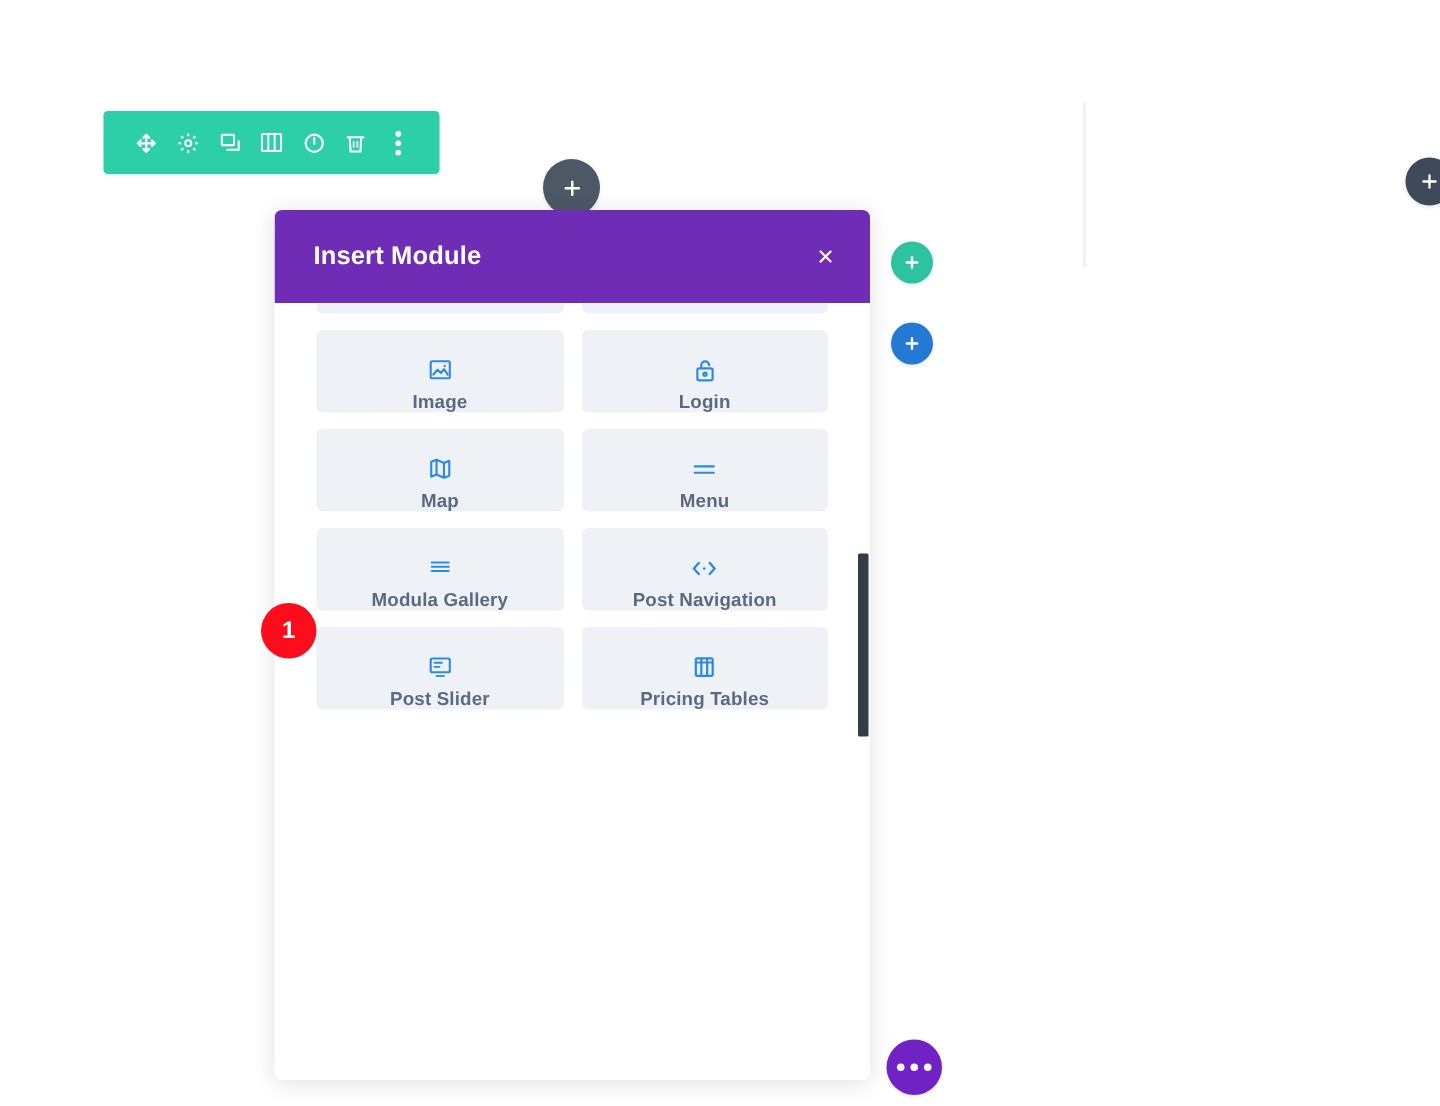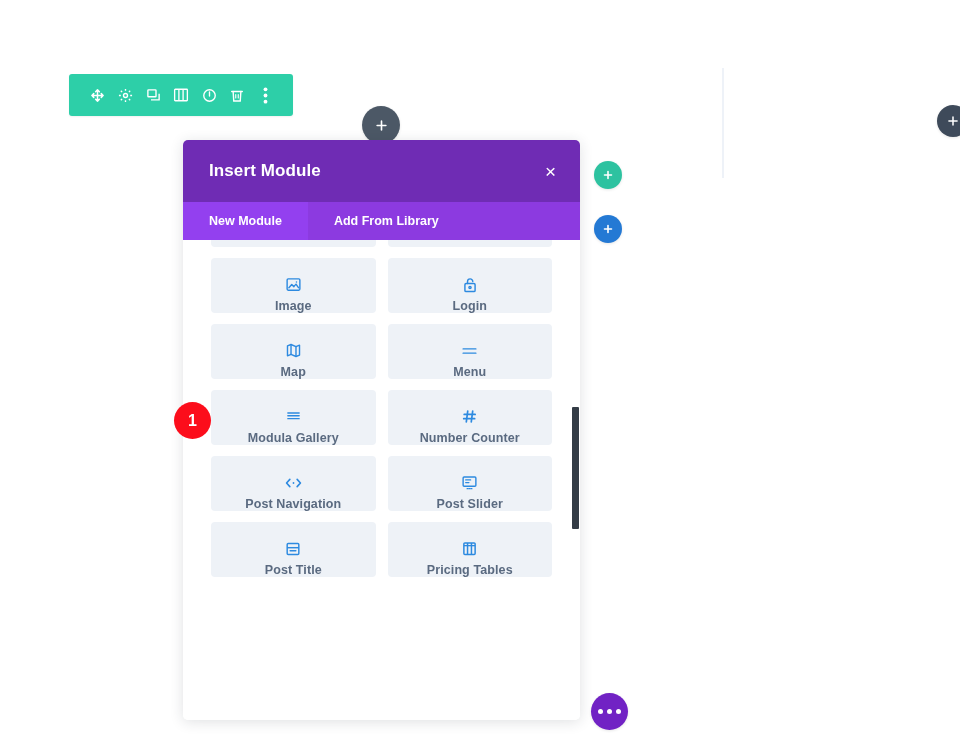--- a/index.html
+++ b/index.html
@@ -321,24 +321,20 @@
   </svg>
 </div>
 
 <div class="insert-modal">
 
   <div class="modal-header">
     <div class="modal-title">Insert Module</div>
     <div class="modal-close">×</div>
   </div>
 
-  <div class="modal-tabs">
-    <div class="modal-tab active">New Module</div>
-    <div class="modal-tab">Add From Library</div>
-  </div>
 
   <div class="modal-body">
     <div class="module-grid">
 
       <div class="module-card">
         <span class="mc-icon"></span>
         <span class="mc-label"></span>
       </div>
       <div class="module-card">
         <span class="mc-icon"></span>
@@ -388,28 +384,20 @@
 
       <div class="module-card">
         <span class="mc-icon">
           <svg width="17" height="13" viewBox="0 0 24 18" stroke="currentColor" stroke-width="1.9" stroke-linecap="round">
             <path d="M4 4h16M4 8h16M4 12h16"></path>
           </svg>
         </span>
         <span class="mc-label">Modula Gallery</span>
       </div>
 
-      <div class="module-card">
-        <span class="mc-icon">
-          <svg width="17" height="17" viewBox="0 0 24 24" stroke="currentColor" stroke-width="2.4" stroke-linecap="round">
-            <path d="M9.5 4.5L7.5 19.5M16.5 4.5l-2 15M4.5 9h15.5M3.8 15h15.5"></path>
-          </svg>
-        </span>
-        <span class="mc-label">Number Counter</span>
-      </div>
 
 
 
       <div class="module-card">
         <span class="mc-icon">
           <svg width="19" height="14" viewBox="0 0 26 18" fill="none" stroke="currentColor" stroke-width="2.2" stroke-linecap="round" stroke-linejoin="round">
             <path d="M8 4L3.5 9 8 14"></path>
             <path d="M18 4l4.5 5-4.5 5"></path>
             <circle cx="13" cy="9" r="1.2" fill="currentColor" stroke="none"></circle>
           </svg>
@@ -421,30 +409,20 @@
         <span class="mc-icon">
           <svg width="17" height="16" viewBox="0 0 24 22" fill="none" stroke="currentColor" stroke-width="2">
             <rect x="3" y="2.5" width="18" height="13" rx="1.4"></rect>
             <path d="M6.6 6.6h7M6.6 10.4h4.6" stroke-width="1.8" stroke-linecap="round"></path>
             <path d="M8.6 19h1.2M11.4 19h1.2M14.2 19h1.2" stroke-width="1.8" stroke-linecap="round"></path>
           </svg>
         </span>
         <span class="mc-label">Post Slider</span>
       </div>
 
-      <div class="module-card">
-        <span class="mc-icon">
-          <svg width="16" height="16" viewBox="0 0 22 22" fill="none" stroke="currentColor" stroke-width="2">
-            <rect x="3" y="3.5" width="16" height="15" rx="1.4"></rect>
-            <path d="M3 9.2h16"></path>
-            <path d="M7 13.4h8" stroke-width="1.8" stroke-linecap="round"></path>
-          </svg>
-        </span>
-        <span class="mc-label">Post Title</span>
-      </div>
 
       <div class="module-card">
         <span class="mc-icon">
           <svg width="15" height="17" viewBox="0 0 20 22" fill="none" stroke="currentColor" stroke-width="2">
             <rect x="2.5" y="3.5" width="15" height="15.5" rx="1.3"></rect>
             <path d="M7.4 3.5v15.5M12.6 3.5v15.5"></path>
             <path d="M2.5 7.2h15" stroke-width="1.7"></path>
           </svg>
         </span>
         <span class="mc-label">Pricing Tables</span>

